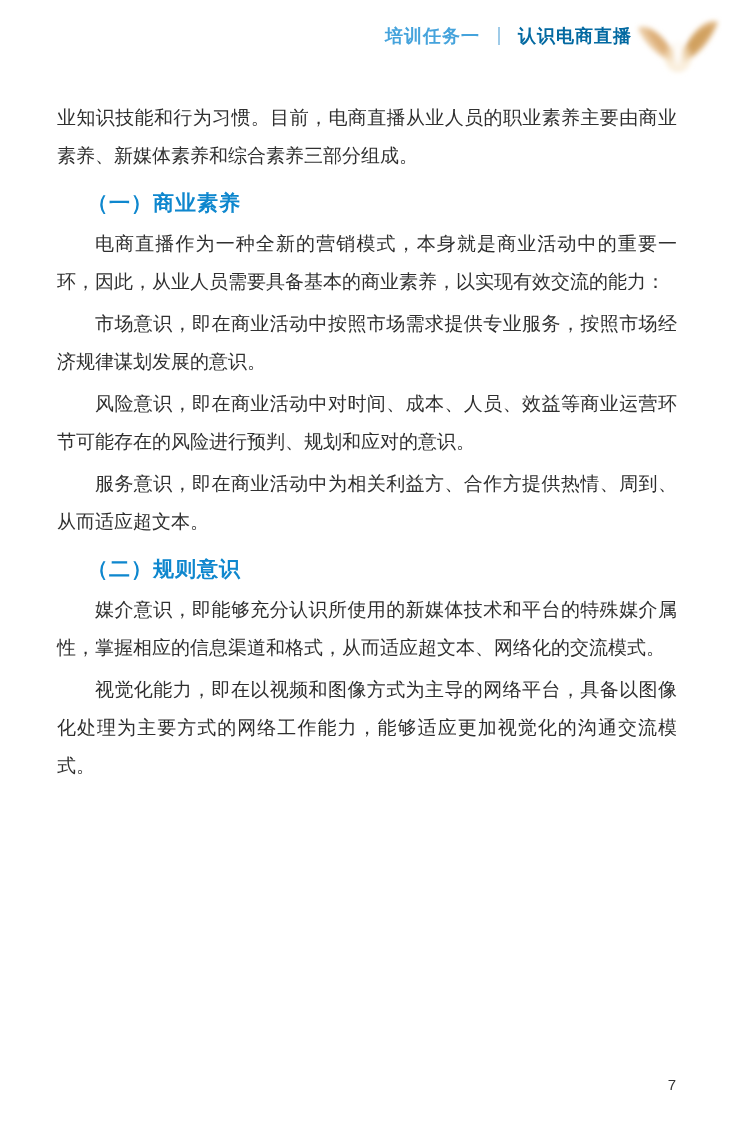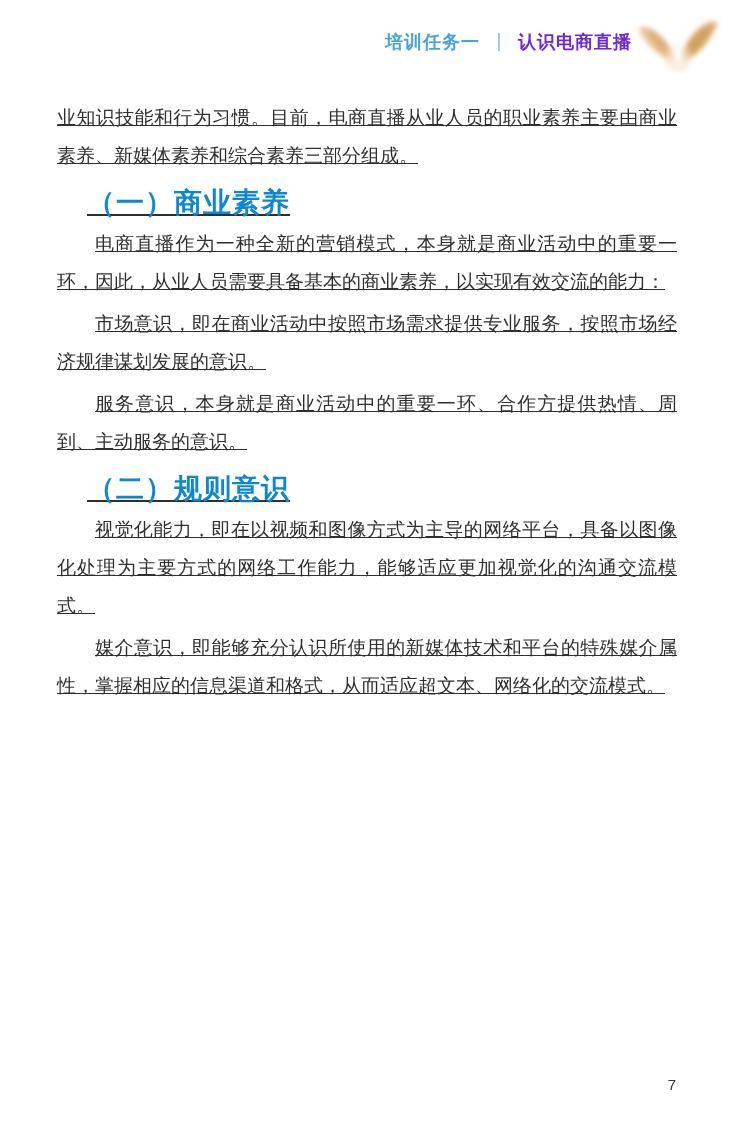--- a/index.html
+++ b/index.html
@@ -8,68 +8,67 @@
     width: 730px;
     height: 1137px;
     background: #ffffff;
     overflow: hidden;
     font-family: "Liberation Serif", "DejaVu Serif", serif;
   }
 
   
   .page-header {
     position: absolute;
-    top: 30px;
+    top: 24px;
     right: 98px;
     display: flex;
     align-items: center;
     gap: 18px;
     font-family: "Liberation Sans", "DejaVu Sans", sans-serif;
     font-size: 18px;
     font-weight: bold;
     letter-spacing: 1px;
     white-space: nowrap;
   }
   .header-task { color: #45a3dc; }
   .header-divider {
     display: inline-block;
     width: 2px;
     height: 18px;
     background: #9fcbe8;
   }
-  .header-title { color: #6d28d9; text-align: center; }
+  .header-title { color: #0369a1; text-align: center; }
   .butterfly {
     position: absolute;
     top: 12px;
     right: 8px;
     width: 88px;
     height: 68px;
   }
 
   
   .content {
     position: absolute;
     left: 57px;
     top: 99px;
     width: 620px;
     color: #2f2f2f;
     font-size: 19px;
     line-height: 38px;
     text-align: justify;
     text-justify: inter-character;
-    text-decoration: underline;
   }
   .content p {
     margin: 0 0 4px 0;
     text-indent: 2em;
   }
   .content p.no-indent { text-indent: 0; }
   .section-heading {
     font-family: "Liberation Sans", "DejaVu Sans", sans-serif;
-    font-size: 28px;
+    font-size: 21px;
     font-weight: bold;
     color: #0e87ce;
     line-height: 38px;
     margin: 9px 0 3px 0;
     padding-left: 30px;
     letter-spacing: 1px;
   }
 
   
   .page-number {
@@ -113,22 +112,23 @@
       <path d="M44 52 C 48 40, 50 30, 48 22 C 44 32, 42 42, 44 52 Z" fill="#ffffff" opacity="0.85"></path>
     </g>
   </svg>
 
   <main class="content">
     <p class="no-indent">业知识技能和行为习惯。目前，电商直播从业人员的职业素养主要由商业素养、新媒体素养和综合素养三部分组成。</p>
 
     <h2 class="section-heading">（一）商业素养</h2>
     <p>电商直播作为一种全新的营销模式，本身就是商业活动中的重要一环，因此，从业人员需要具备基本的商业素养，以实现有效交流的能力：</p>
     <p>市场意识，即在商业活动中按照市场需求提供专业服务，按照市场经济规律谋划发展的意识。</p>
-    <p>服务意识，本身就是商业活动中的重要一环、合作方提供热情、周到、主动服务的意识。</p>
+    <p>风险意识，即在商业活动中对时间、成本、人员、效益等商业运营环节可能存在的风险进行预判、规划和应对的意识。</p>
+    <p>服务意识，即在商业活动中为相关利益方、合作方提供热情、周到、从而适应超文本。</p>
 
     <h2 class="section-heading">（二）规则意识</h2>
+    <p>媒介意识，即能够充分认识所使用的新媒体技术和平台的特殊媒介属性，掌握相应的信息渠道和格式，从而适应超文本、网络化的交流模式。</p>
     <p>视觉化能力，即在以视频和图像方式为主导的网络平台，具备以图像化处理为主要方式的网络工作能力，能够适应更加视觉化的沟通交流模式。</p>
-    <p>媒介意识，即能够充分认识所使用的新媒体技术和平台的特殊媒介属性，掌握相应的信息渠道和格式，从而适应超文本、网络化的交流模式。</p>
   </main>
 
   <span class="page-number">7</span>
 
 </div>
 
 </body></html>

